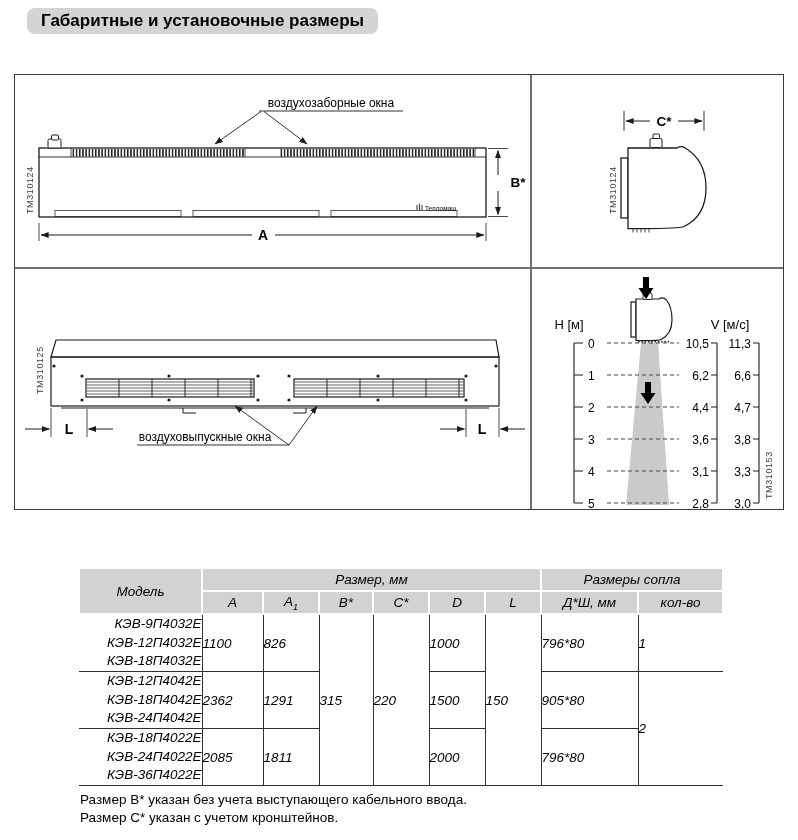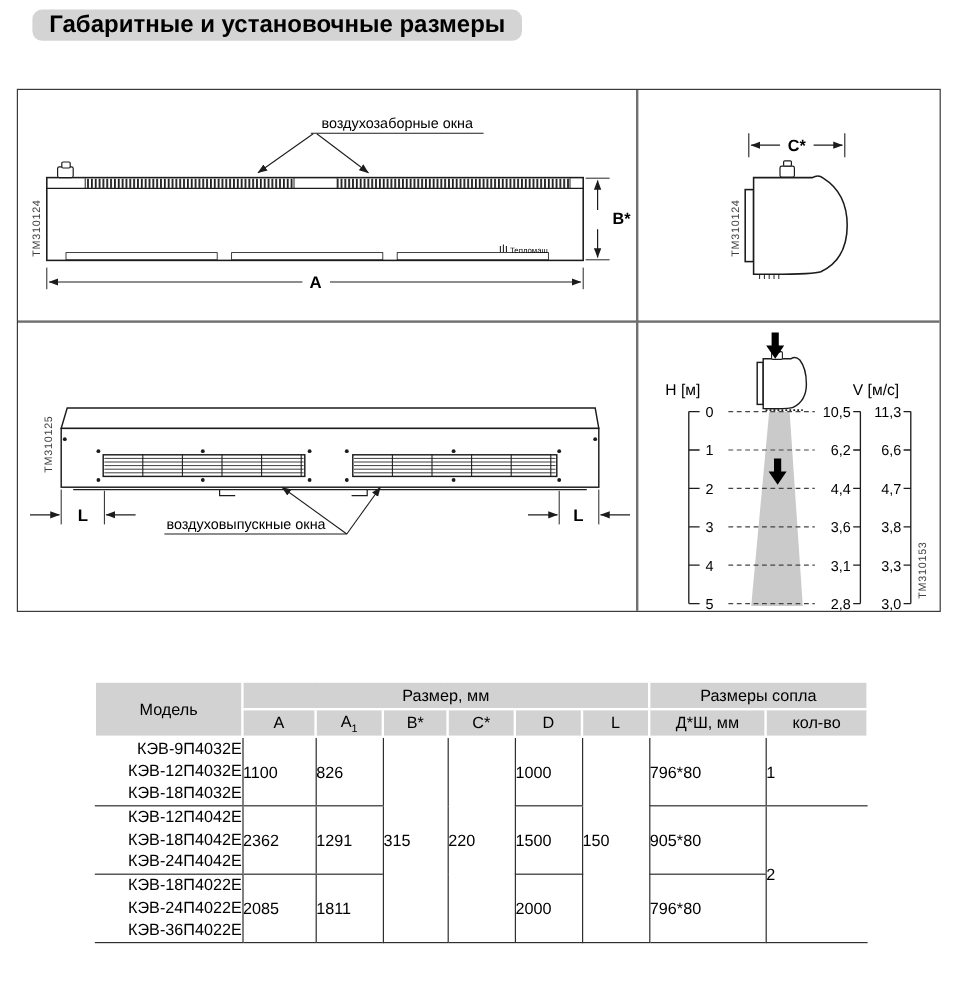--- a/index.html
+++ b/index.html
@@ -1,37 +1,37 @@
 <!DOCTYPE html>
 <html><head>
 <meta charset="utf-8">
 <style>
   html,body{margin:0;padding:0;background:#fff;}
   .page{position:relative;width:798px;height:840px;background:#fff;
         font-family:"Liberation Sans",sans-serif;color:#000;overflow:hidden;}
 
   .title-pill{position:absolute;left:27px;top:8px;height:26px;
       background:#d4d4d4;border-radius:8px;display:inline-flex;align-items:center;
-      padding:0 14px;font-size:20px;font-weight:bold;white-space:nowrap;}
+      padding:0 14px;font-size:17px;font-weight:bold;white-space:nowrap;}
 
   .panel{position:absolute;left:14px;top:74px;width:768px;height:434px;
       border:1.5px solid #3a3a3a;background:#fff;}
   .panel svg{position:absolute;display:block;}
   .svg-q1{left:0;top:0;}
   .svg-q2{left:516px;top:0;}
   .svg-q3{left:0;top:194px;}
   .svg-q4{left:516px;top:194px;}
   .div-v{position:absolute;left:515px;top:0;width:2px;height:100%;background:#707070;}
   .div-h{position:absolute;left:0;top:192px;width:100%;height:2px;background:#707070;}
 
   svg text{font-family:"Liberation Sans",sans-serif;fill:#000;}
   .tm-code{font-size:9px;fill:#3d3d3d;letter-spacing:0.6px;}
 
   .dim-table{position:absolute;left:78px;top:567px;border-collapse:collapse;
-      table-layout:fixed;font-size:13.5px;}
+      table-layout:fixed;font-size:13.5px;font-style:italic;}
   .dim-table thead th{background:#d2d2d2;border:2px solid #fff;font-weight:normal;
       height:21px;padding:0;text-align:center;}
   .dim-table thead sub{font-size:9px;}
   .dim-table tbody td{border-left:1.2px solid #2f2f2f;border-bottom:1.5px solid #2f2f2f;
       padding:0;height:56px;background:#fff;}
   .dim-table tbody td.model-cell{border-left:none;text-align:right;}
   .model-cell div{line-height:18.5px;padding-left:2px;white-space:nowrap;}
 
   .notes{position:absolute;left:80px;top:791px;font-size:13.5px;line-height:18px;}
   .notes div{white-space:nowrap;}
@@ -317,14 +317,18 @@
           <div>КЭВ-36П4022Е</div>
         </td>
         <td>2085</td>
         <td>1811</td>
         <td>2000</td>
         <td>796*80</td>
       </tr>
     </tbody>
   </table>
 
+  <div class="notes">
+    <div>Размер В* указан без учета выступающего кабельного ввода.</div>
+    <div>Размер С* указан с учетом кронштейнов.</div>
+  </div>
 
 </div>
 
 </body></html>

